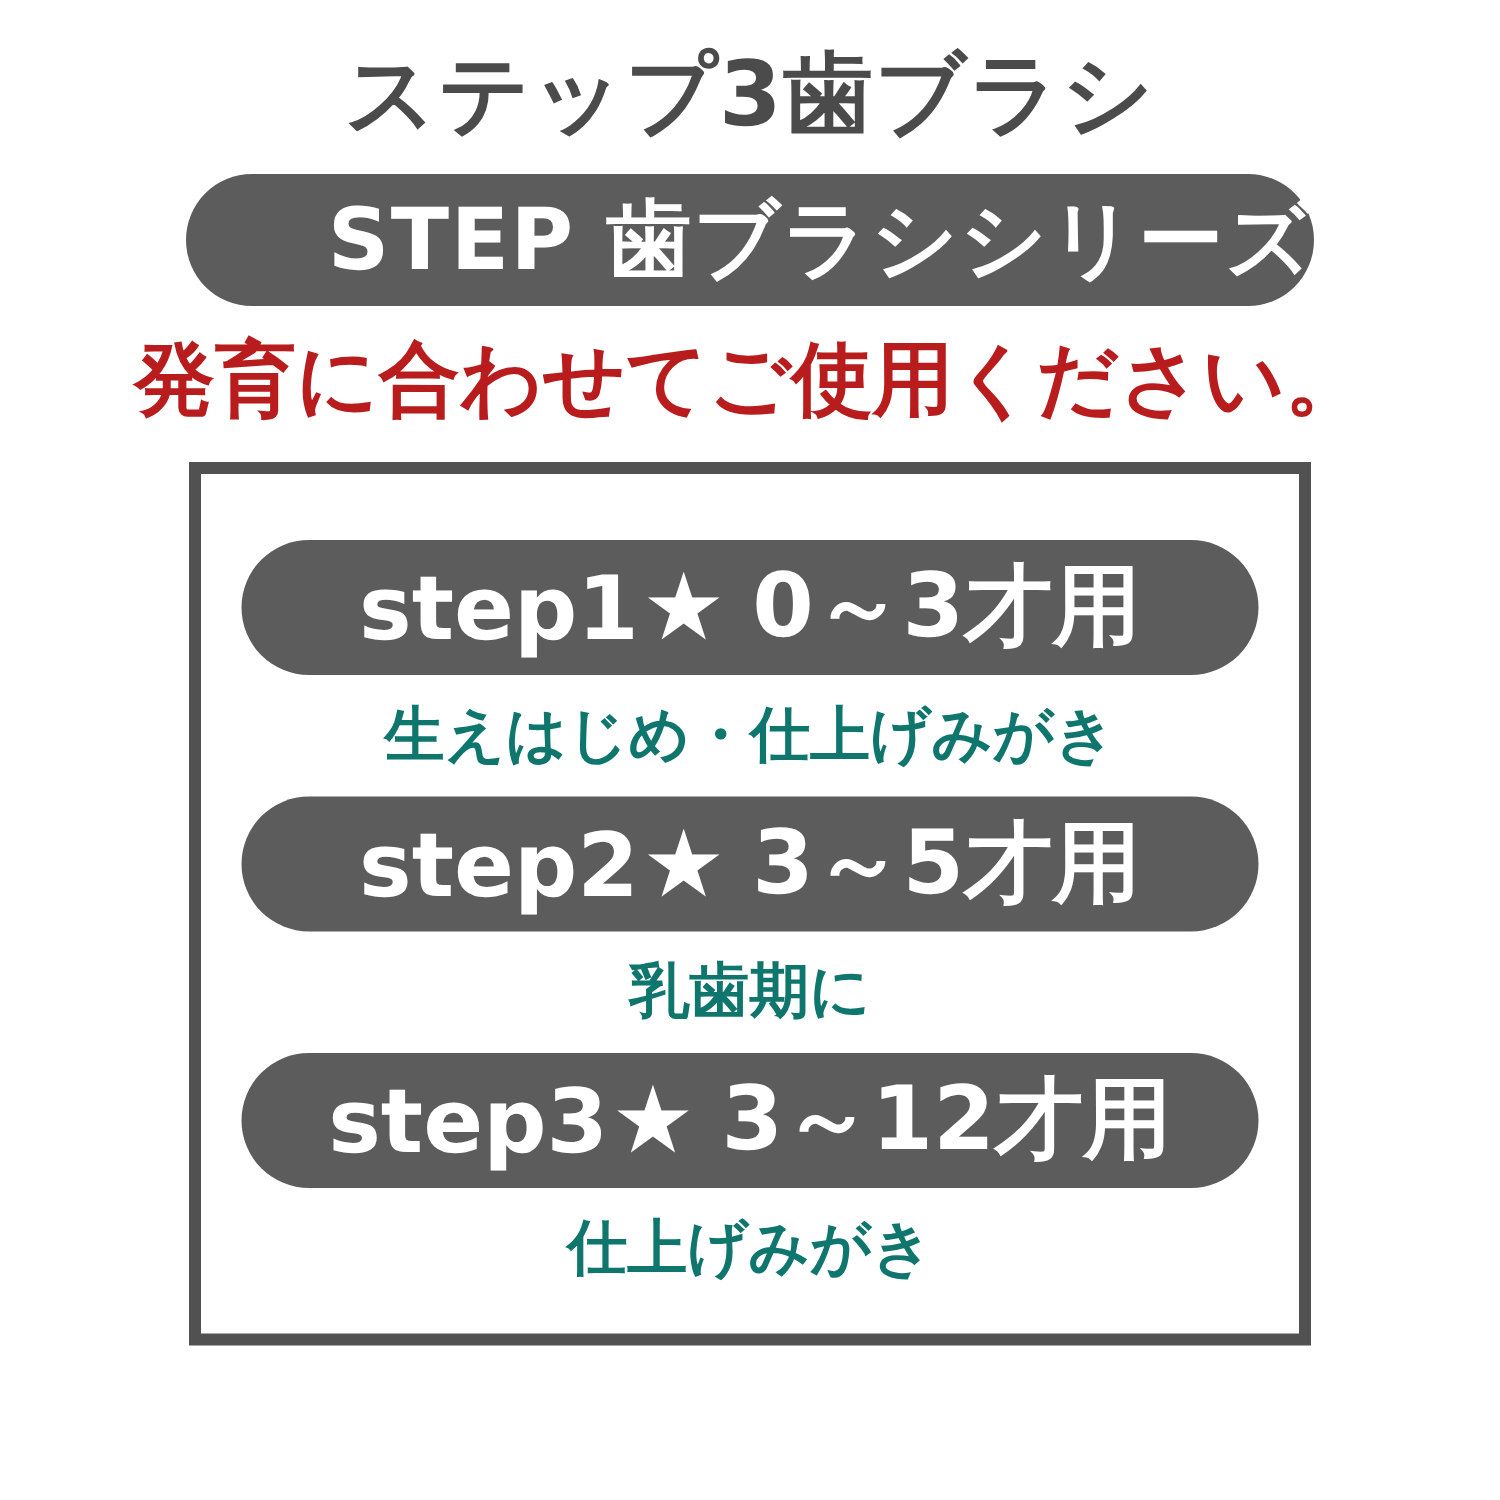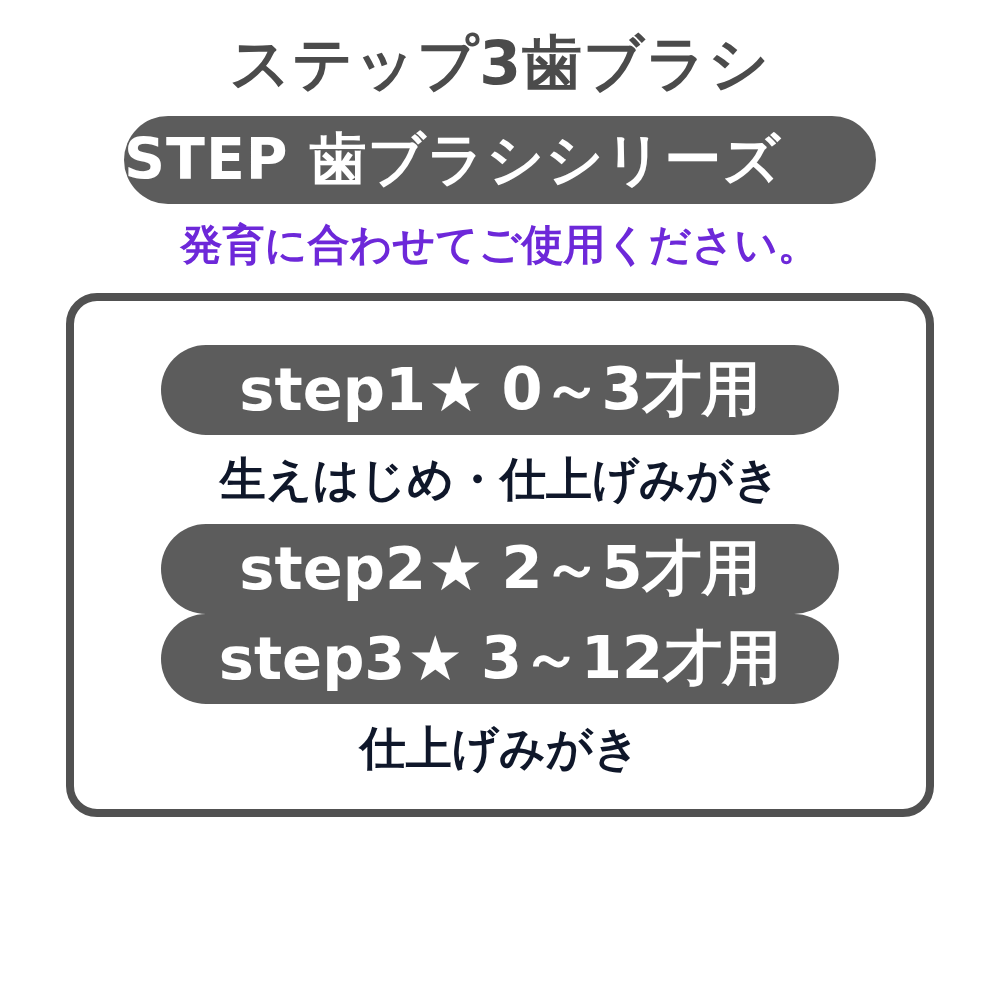--- a/index.html
+++ b/index.html
@@ -1,15 +1,15 @@
 <!DOCTYPE html>
 <html><head>
 <meta charset="utf-8">
 <style>
-  * { margin: 0; padding: 0; box-sizing: border-box; border-radius: 31px; }
+  * { margin: 0; padding: 0; box-sizing: border-box; }
   html, body {
     width: 1000px;
     height: 1000px;
     background: #ffffff;
     overflow: hidden;
     font-family: "DejaVu Sans", sans-serif;
   }
   .page {
     width: 1000px;
     height: 1000px;
@@ -24,39 +24,39 @@
     letter-spacing: 1px;
   }
   .series-pill {
     width: 752px;
     height: 88px;
     margin: 15px auto 0;
     background: #5c5c5c;
     border-radius: 44px;
     display: flex;
     align-items: center;
-    justify-content: flex-start;
+    justify-content: flex-end;
   }
   .series-pill-label {
     color: #ffffff;
     font-size: 57px;
     font-weight: bold;
     letter-spacing: 1px;
     white-space: nowrap;
   }
   .subtitle {
     margin-top: 14px;
-    font-size: 42px;
+    font-size: 54px;
     font-weight: bold;
-    color: #6d28d9;
+    color: #b91c1c;
     line-height: 1.3;
     white-space: nowrap;
   }
   .age-guide-box {
-    width: 868px;
+    width: 748px;
     margin: 20px auto 0;
     border: 8px solid #515151;
     background: #ffffff;
     padding: 44px 0 16px;
   }
   .step-pill {
     width: 678px;
     height: 90px;
     margin: 0 auto;
     background: #5c5c5c;
@@ -69,23 +69,23 @@
     font-weight: bold;
     white-space: nowrap;
   }
   .star {
     font-size: 62px;
     line-height: 1;
     margin: 0 18px 0 2px;
   }
   .step-desc {
     margin: 13px auto 14px;
-    font-size: 46px;
+    font-size: 40px;
     font-weight: bold;
-    color: #0f172a;
+    color: #0f766e;
     line-height: 1.35;
     white-space: nowrap;
   }
 </style>
 </head>
 <body>
 
 <div class="page">
 
   <div class="page-title">ステップ3歯ブラシ</div>
@@ -101,22 +101,23 @@
     <div class="step-pill">
       <span>step1</span>
       <span class="star">★</span>
       <span>0～3才用</span>
     </div>
     <div class="step-desc">生えはじめ・仕上げみがき</div>
 
     <div class="step-pill">
       <span>step2</span>
       <span class="star">★</span>
-      <span>2～5才用</span>
+      <span>3～5才用</span>
     </div>
+    <div class="step-desc">乳歯期に</div>
 
     <div class="step-pill">
       <span>step3</span>
       <span class="star">★</span>
       <span>3～12才用</span>
     </div>
     <div class="step-desc">仕上げみがき</div>
 
   </div>
 

